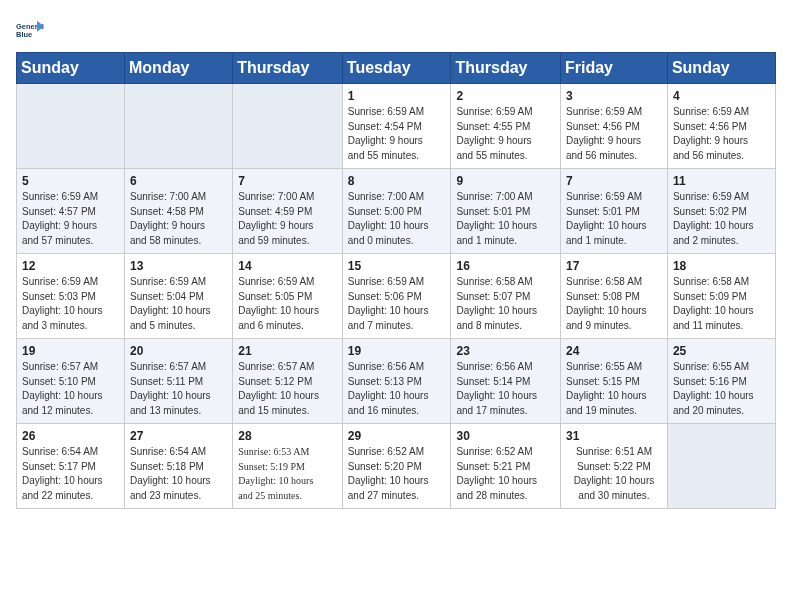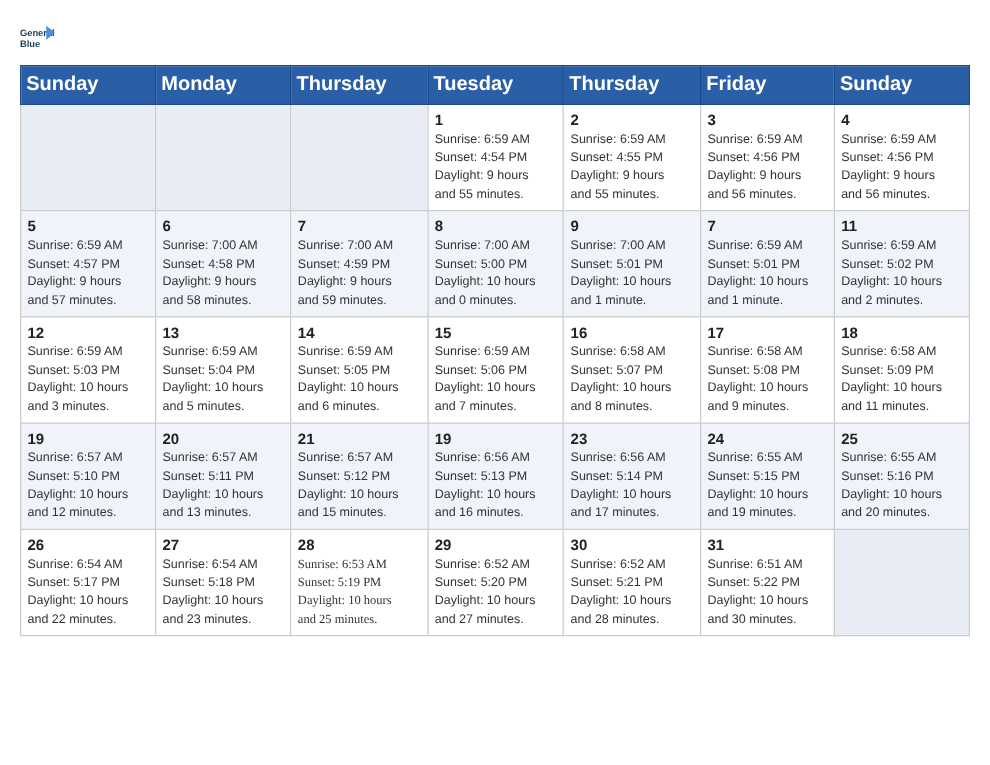--- a/index.html
+++ b/index.html
@@ -339,21 +339,21 @@
           </td>
           <td>
             <span class="day-number">30</span>
             <div class="day-info" style="white-space: pre-line;">Sunrise: 6:52 AM
 Sunset: 5:21 PM
 Daylight: 10 hours
 and 28 minutes.</div>
           </td>
           <td>
             <span class="day-number">31</span>
-            <div class="day-info" style="white-space: pre-line;">Sunrise: 6:51 AM
+            <div class="day-info" style="white-space: pre-line; text-align: center;">Sunrise: 6:51 AM
 Sunset: 5:22 PM
 Daylight: 10 hours
 and 30 minutes.</div>
           </td>
           <td class="empty-cell"></td>
         </tr>
       </tbody>
   </table>
 </div>
 

